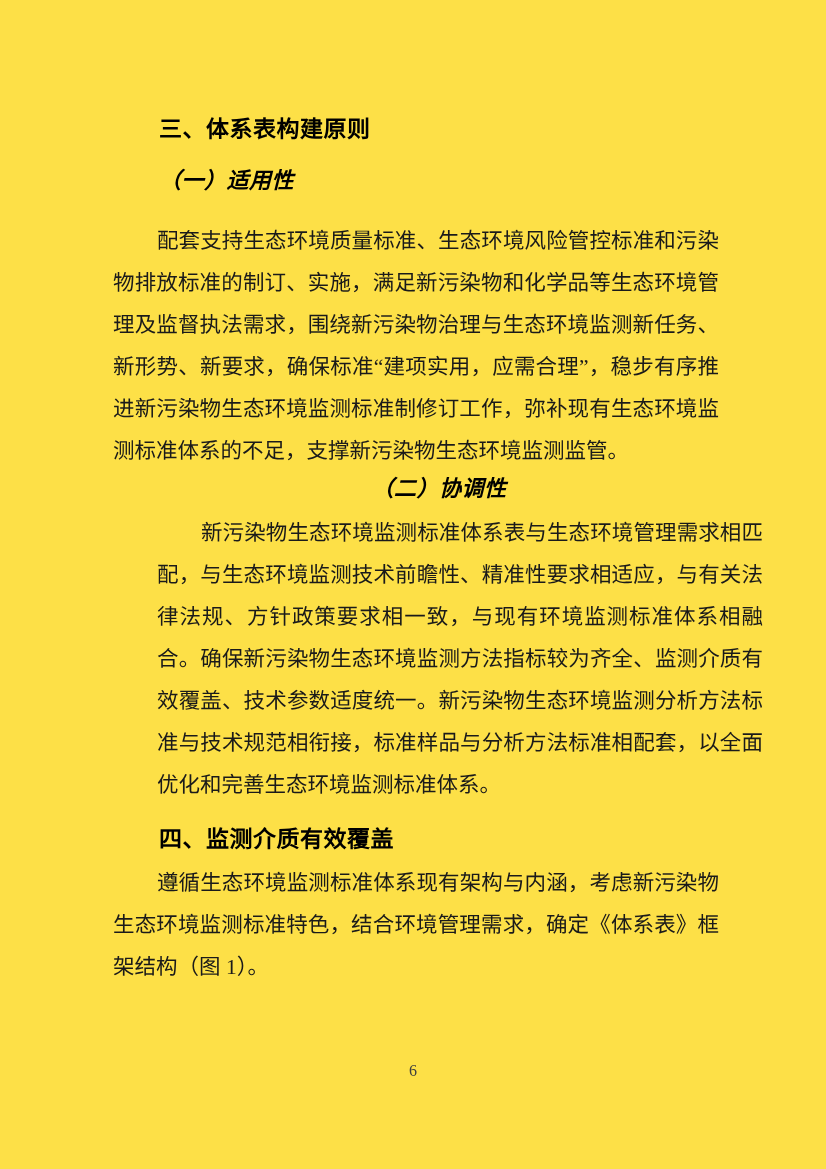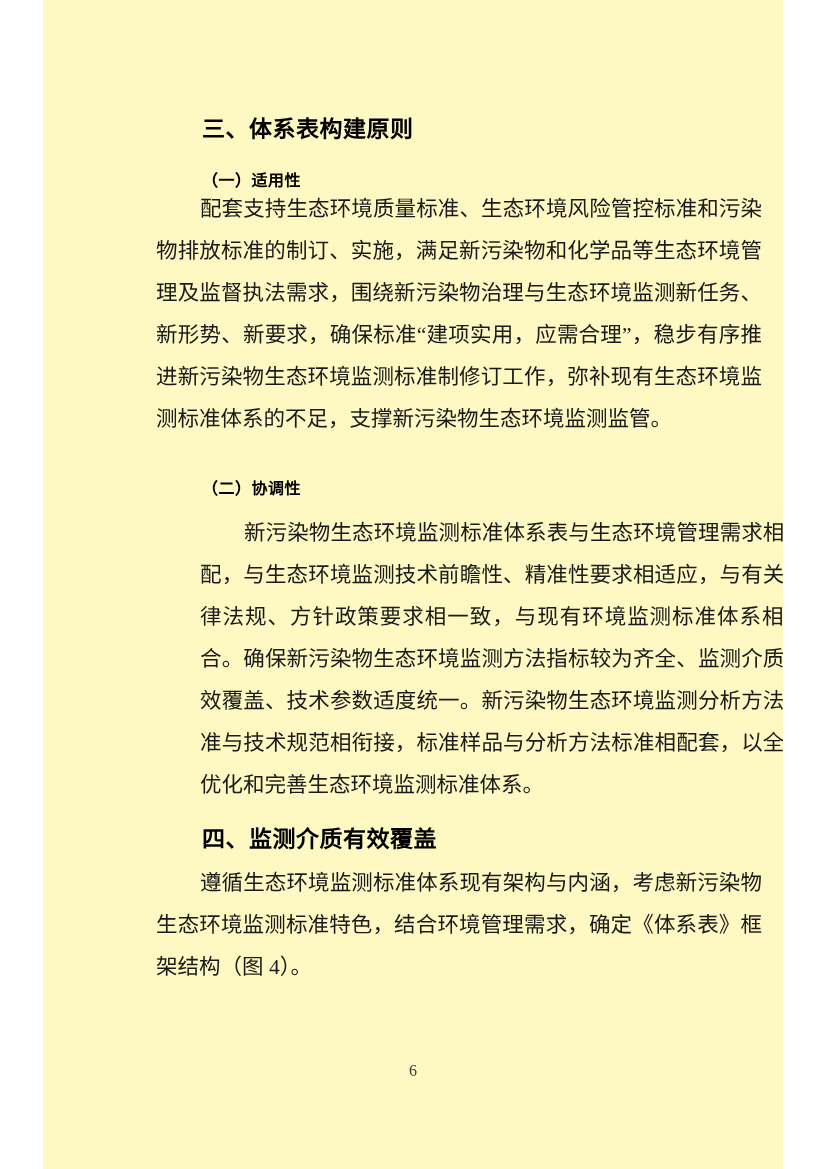--- a/index.html
+++ b/index.html
@@ -4,24 +4,24 @@
 <title>新污染物生态环境监测标准体系表</title>
 <style>
   html, body {
     margin: 0;
     padding: 0;
     background: #ffffff;
   }
 
   .page {
     position: relative;
-    width: 740px;
+    width: 826px;
     height: 1169px;
     margin: 0 auto;
-    background: #fef9c3;
+    background: #fde047;
     overflow: hidden;
     box-sizing: border-box;
   }
 
   .content {
     position: absolute;
     left: 113px;
     top: 0;
     width: 606px; 
   }
@@ -36,45 +36,46 @@
     white-space: nowrap;
   }
 
   .heading-1 {
     font-size: 23px;
     line-height: 42px;
     text-indent: 46px;
   }
 
   .heading-2 {
-    font-size: 16px;
+    font-size: 22px;
     line-height: 42px;
     text-indent: 46px;
+    font-style: italic;
   }
 
   
   .para {
     font-family: "Liberation Serif", "DejaVu Serif", serif;
     font-size: 21.5px;
     line-height: 42px;
     color: #1a1a1a;
     text-align: justify;
     text-justify: inter-character;
     text-indent: 44px;
     margin: 0;
     word-break: break-all;
   }
 
   
   .blk { position: absolute; left: 0; width: 606px; }
 
   #sec3-heading      { top: 108px; }
   #sub1-heading      { top: 160px; }
-  #sub1-para         { top: 188px; }
-  #sub2-heading      { top: 468px; }
+  #sub1-para         { top: 220px; }
+  #sub2-heading      { top: 468px; text-align: center; }
   #sub2-para         { top: 512px; margin-left: 44px; }
   #sec4-heading      { top: 818px; }
   #sec4-para         { top: 862px; }
 
   
   .page-number {
     position: absolute;
     left: 0;
     right: 0;
     top: 1062px;
@@ -108,19 +109,19 @@
 
     <div class="blk" id="sub2-para">
       <p class="para">新污染物生态环境监测标准体系表与生态环境管理需求相匹配，与生态环境监测技术前瞻性、精准性要求相适应，与有关法律法规、方针政策要求相一致，与现有环境监测标准体系相融合。确保新污染物生态环境监测方法指标较为齐全、监测介质有效覆盖、技术参数适度统一。新污染物生态环境监测分析方法标准与技术规范相衔接，标准样品与分析方法标准相配套，以全面优化和完善生态环境监测标准体系。</p>
     </div>
 
     <div class="blk" id="sec4-heading">
       <div class="heading-1">四、监测介质有效覆盖</div>
     </div>
 
     <div class="blk" id="sec4-para">
-      <p class="para">遵循生态环境监测标准体系现有架构与内涵，考虑新污染物生态环境监测标准特色，结合环境管理需求，确定《体系表》框架结构（图 4）。</p>
+      <p class="para">遵循生态环境监测标准体系现有架构与内涵，考虑新污染物生态环境监测标准特色，结合环境管理需求，确定《体系表》框架结构（图 1）。</p>
     </div>
 
   </div>
 
   <div class="page-number">6</div>
 </div>
 
 </body></html>

